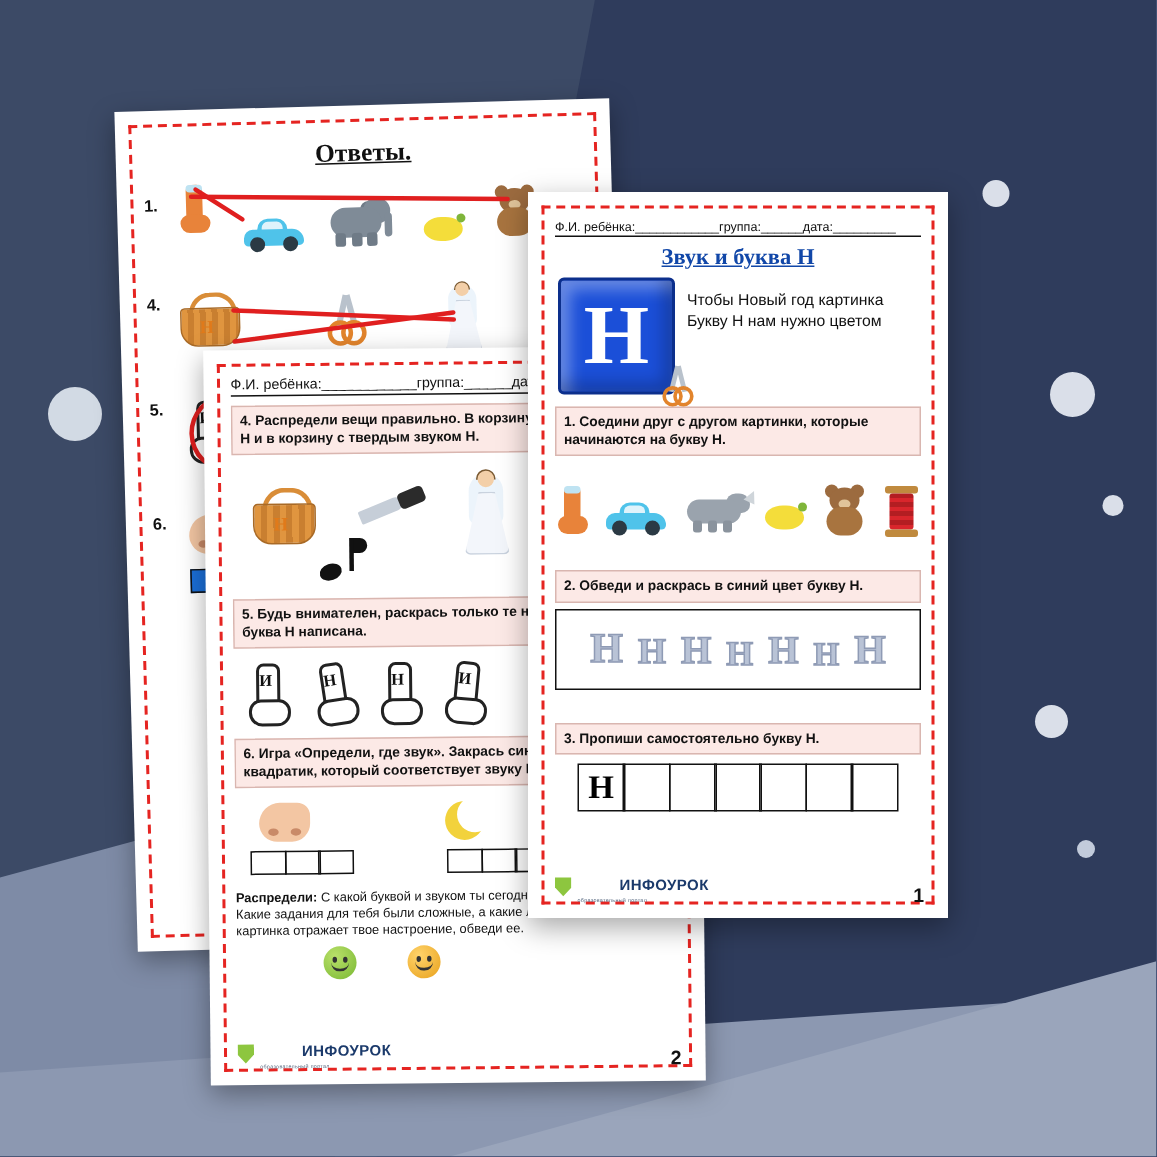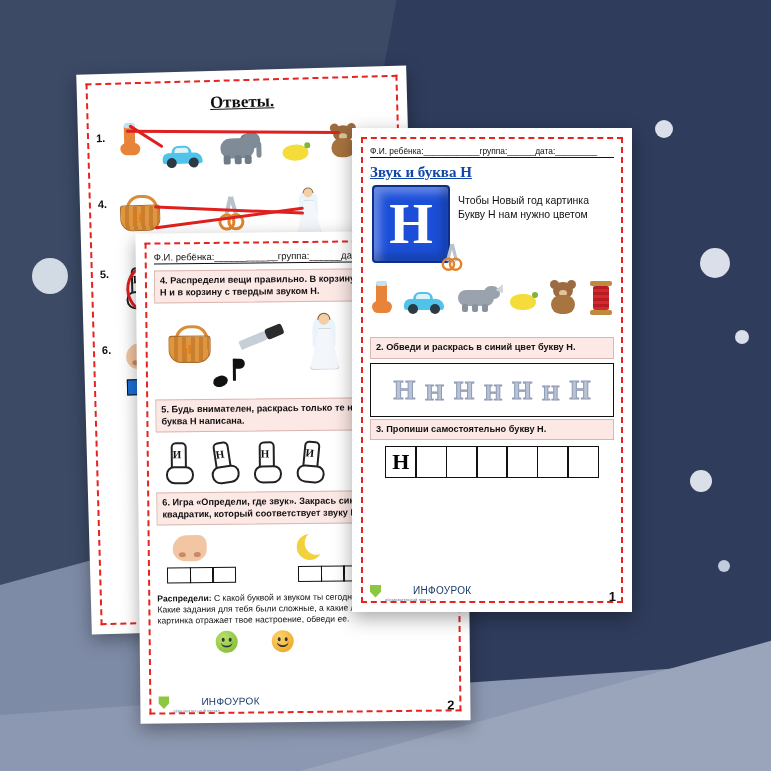--- a/index.html
+++ b/index.html
@@ -84,27 +84,27 @@
   .trace-row{display:flex;align-items:flex-end;gap:10px;justify-content:center;padding:6px 0;}
   .trace-H{
     font-family:"Liberation Serif",serif;font-weight:bold;color:#b9c3d6;
     -webkit-text-stroke:1px #8f9bb5;
   }
   .logo{
     position:absolute;left:18px;bottom:10px;display:flex;align-items:center;gap:4px;
   }
   .logo .mark{width:11px;height:13px;background:#8dc63f;
     clip-path:polygon(0 0,100% 0,100% 55%,50% 100%,0 55%);}
-  .logo .txt{font-size:10px;font-weight:normal;color:#1b3a6b;letter-spacing:.3px;padding-left:28px;}
+  .logo .txt{font-size:10px;font-weight:bold;color:#1b3a6b;letter-spacing:.3px;padding-left:28px;}
   .logo .sub{font-size:3.6px;color:#5a6b82;display:block;letter-spacing:.2px;}
   .pagenum{position:absolute;right:16px;bottom:8px;font-size:13px;font-weight:bold;color:#111;}
 
   
   .c-title{
-    font-family:"Liberation Serif",serif;font-size:15px;
+    text-align:center;font-family:"Liberation Serif",serif;font-size:15px;
     font-weight:bold;color:#1147a8;text-decoration:underline;margin:6px 0 4px;
   }
   .bigH-wrap{display:flex;align-items:flex-start;gap:8px;padding:0 2px 2px;}
   .bigH{
     width:74px;height:74px;background:#1b4fd8;border:2px solid #0c2f8c;border-radius:4px;
     display:flex;align-items:center;justify-content:center;color:#fff;
     font-family:"Liberation Serif",serif;font-size:56px;font-weight:bold;
     box-shadow:inset -6px -6px 10px rgba(0,0,0,.22), inset 6px 6px 10px rgba(255,255,255,.35);
   }
   .rhyme{font-size:10.5px;line-height:1.35;color:#111;padding-top:8px;}
@@ -494,20 +494,21 @@
               <div class="r2"></div>
             </div>
         </div>
       </div>
       <div class="rhyme">
         <div>Чтобы Новый год картинка</div>
         <div>Букву Н нам нужно цветом</div>
       </div>
     </div>
 
+    <div class="task">1. Соедини друг с другом картинки, которые начинаются на букву Н.</div>
 
     <div class="pic-row" style="height:58px;align-items:center;">
       <div>
           <div class="sock">
             <i></i>
             <b></b>
             <s></s>
           </div>
         </div>
       <div style="margin-top:10px;">
@@ -560,21 +561,21 @@
         <span class="trace-H" style="font-size:28px;">Н</span>
         <span class="trace-H" style="font-size:24px;">Н</span>
         <span class="trace-H" style="font-size:26px;">Н</span>
         <span class="trace-H" style="font-size:23px;">Н</span>
         <span class="trace-H" style="font-size:26px;">Н</span>
         <span class="trace-H" style="font-size:22px;">Н</span>
         <span class="trace-H" style="font-size:27px;">Н</span>
       </div>
     </div>
 
-    <div class="task" style="margin-top:2px;">3. Пропиши самостоятельно букву Н.</div>
+    <div class="task" style="margin-top:22px;">3. Пропиши самостоятельно букву Н.</div>
 
     <div class="box-row" style="justify-content:center;">
       <div class="cell first">Н</div>
       <div class="cell"></div>
       <div class="cell"></div>
       <div class="cell"></div>
       <div class="cell"></div>
       <div class="cell"></div>
       <div class="cell"></div>
     </div>

